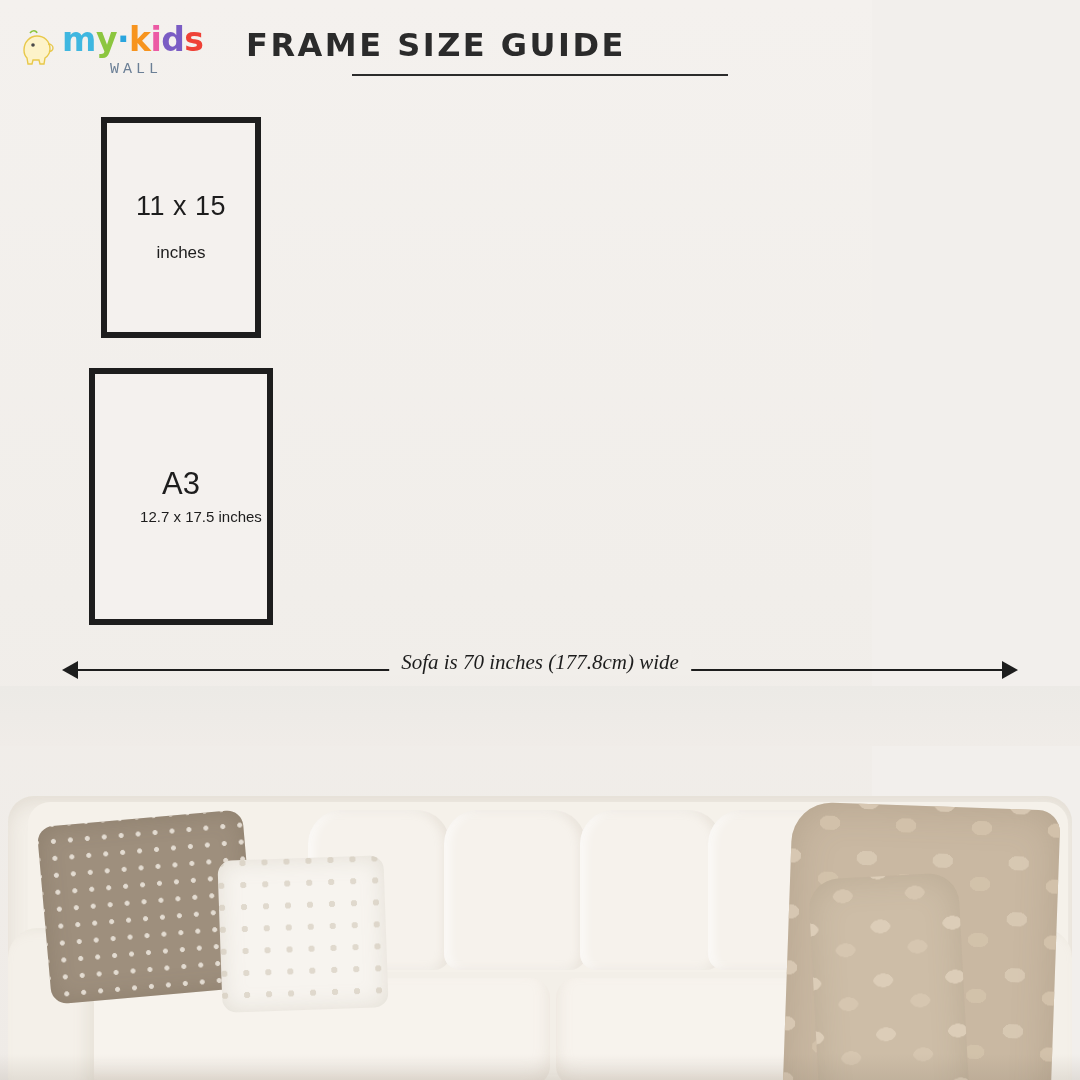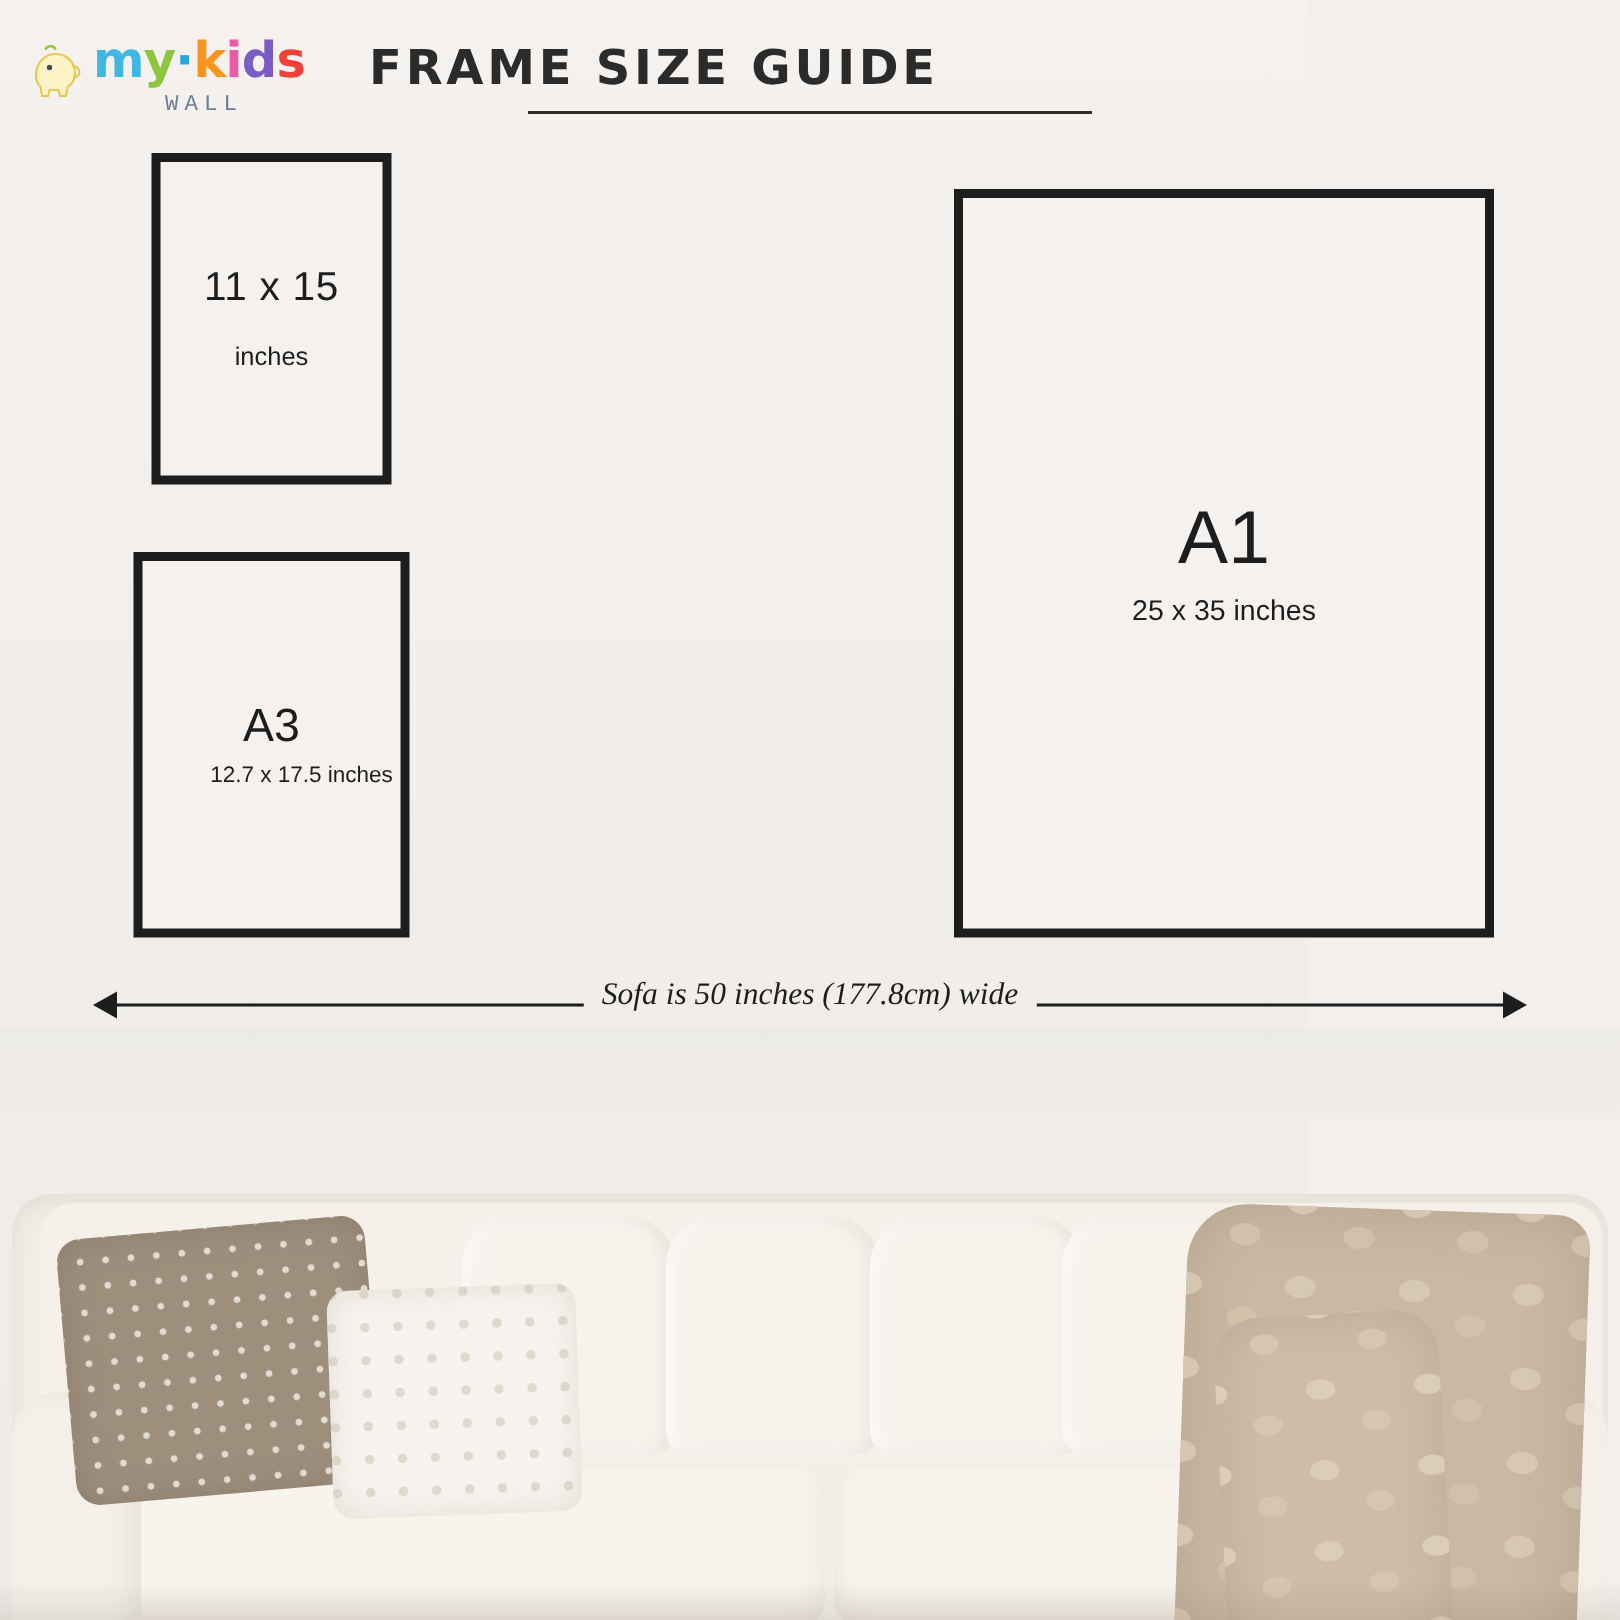--- a/index.html
+++ b/index.html
@@ -102,21 +102,21 @@
   .frame .f-name {
     font-family: "Liberation Sans", sans-serif;
     font-weight: 400;
     line-height: 1.05;
   }
   .frame .f-sub {
     font-family: "Liberation Sans", sans-serif;
     font-weight: 400;
   }
 
-  #frame-1115 { left: 101px; top: 102px; width: 160px; height: 221px; }
+  #frame-1115 { left: 101px; top: 117px; width: 160px; height: 221px; }
   #frame-1115 .f-name { font-size: 27px; letter-spacing: 0.5px; }
   #frame-1115 .f-sub { font-size: 17px; margin-top: 22px; }
 
   #frame-a3 { left: 89px; top: 368px; width: 184px; height: 257px; }
   #frame-a3 .f-name { font-size: 31px; }
   #frame-a3 .f-sub { font-size: 15px; margin-top: 8px; margin-left: 40px; }
 
   #frame-a2 { left: 328px; top: 268px; width: 258px; height: 357px; }
   #frame-a2 .f-name { font-size: 42px; }
   #frame-a2 .f-sub { font-size: 18px; margin-top: 10px; }
@@ -358,30 +358,26 @@
     <div class="f-name">11 x 15</div>
     <div class="f-sub">inches</div>
   </div>
 
   <div class="frame" id="frame-a3">
     <div class="f-name">A3</div>
     <div class="f-sub">12.7 x 17.5  inches</div>
   </div>
 
 
-  <div class="frame" id="frame-a1">
-    <div class="f-name">A1</div>
-    <div class="f-sub">25 x 35  inches</div>
-  </div>
 
   <div class="measure">
     <div class="measure-line"></div>
     <div class="arrow-left"></div>
     <div class="arrow-right"></div>
-    <div class="measure-label">Sofa is 50 inches (177.8cm) wide</div>
+    <div class="measure-label">Sofa is 70 inches (177.8cm) wide</div>
   </div>
 
   <div class="sofa-wrap">
     <div class="wall-shadow"></div>
     <div class="sofa-body">
       <div class="sofa-back"></div>
       <div class="cushion c-a"></div>
       <div class="cushion c-b"></div>
       <div class="cushion c-c"></div>
       <div class="cushion c-d"></div>

